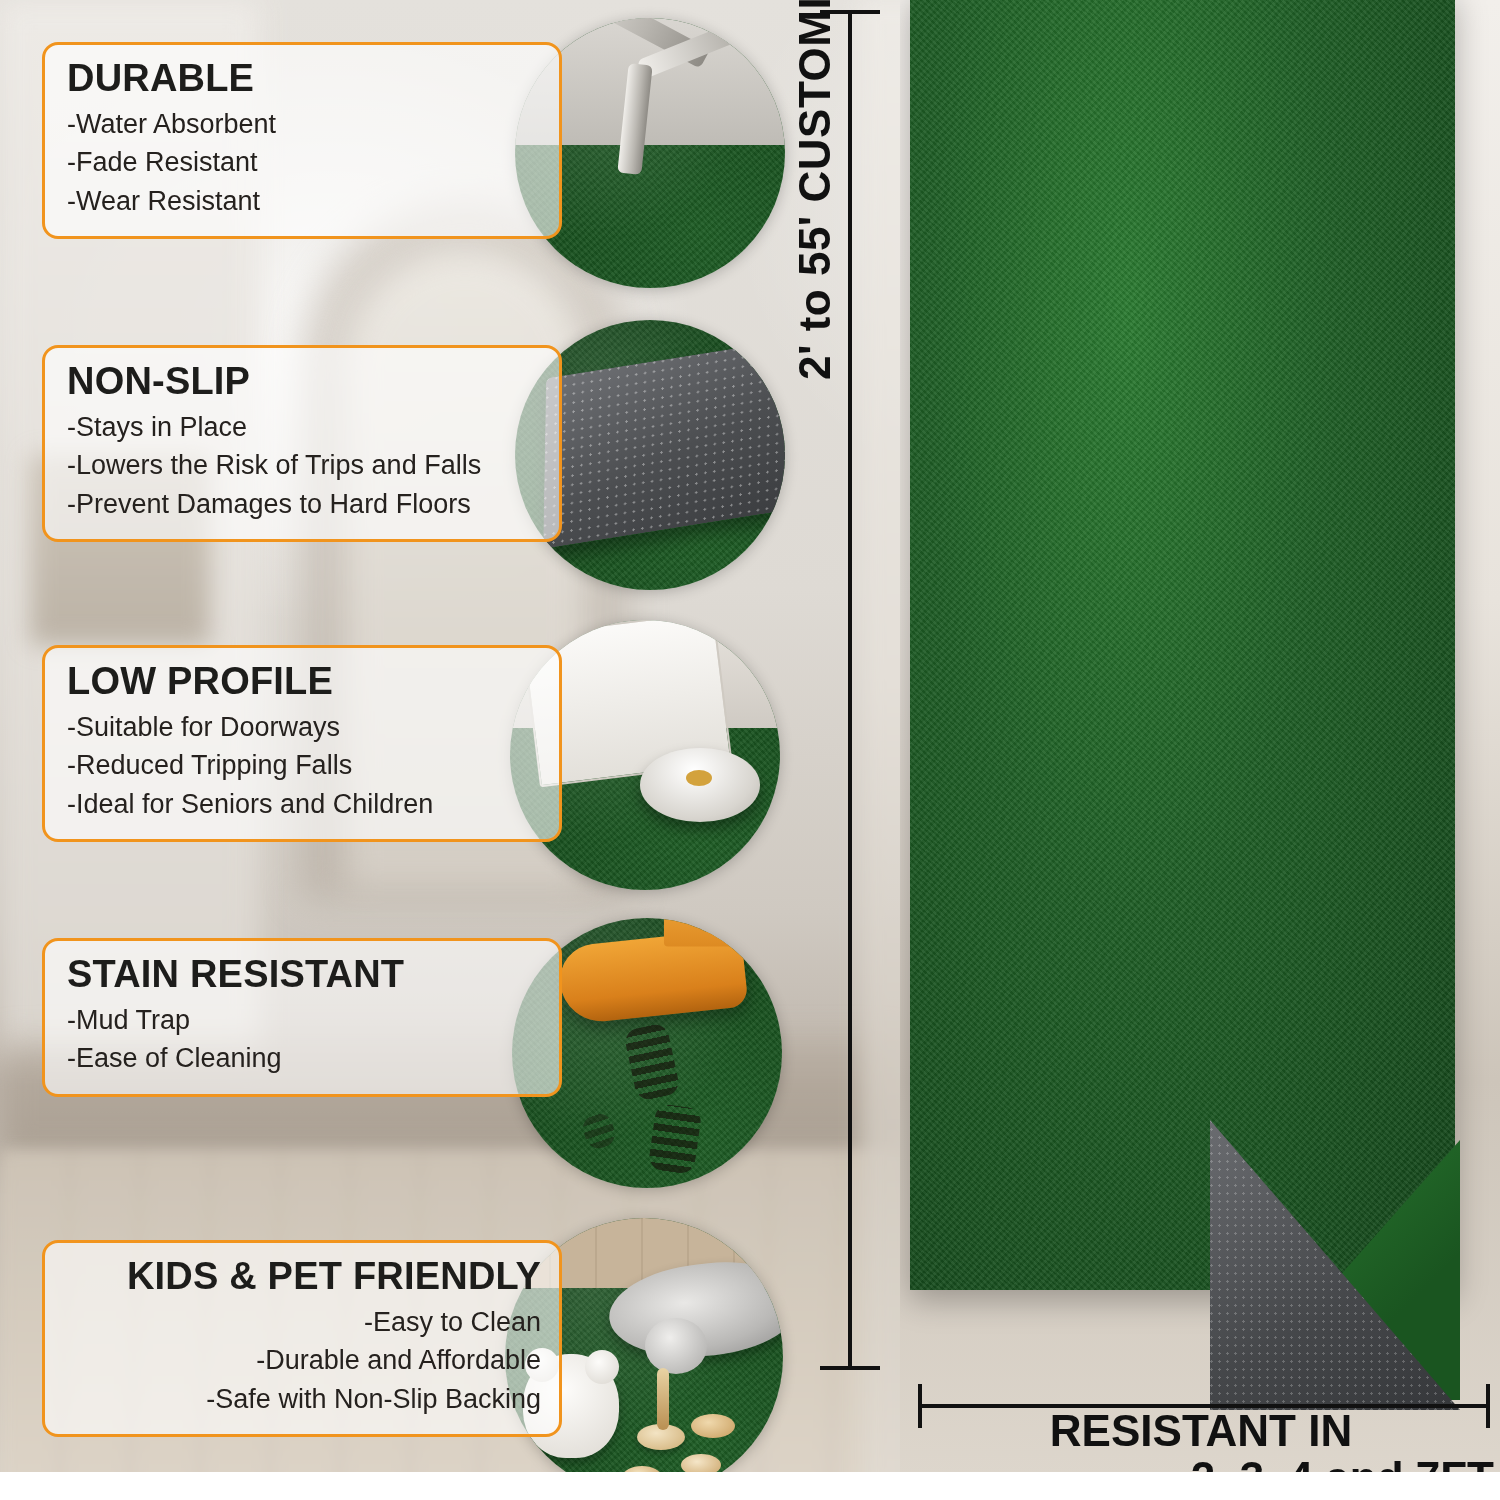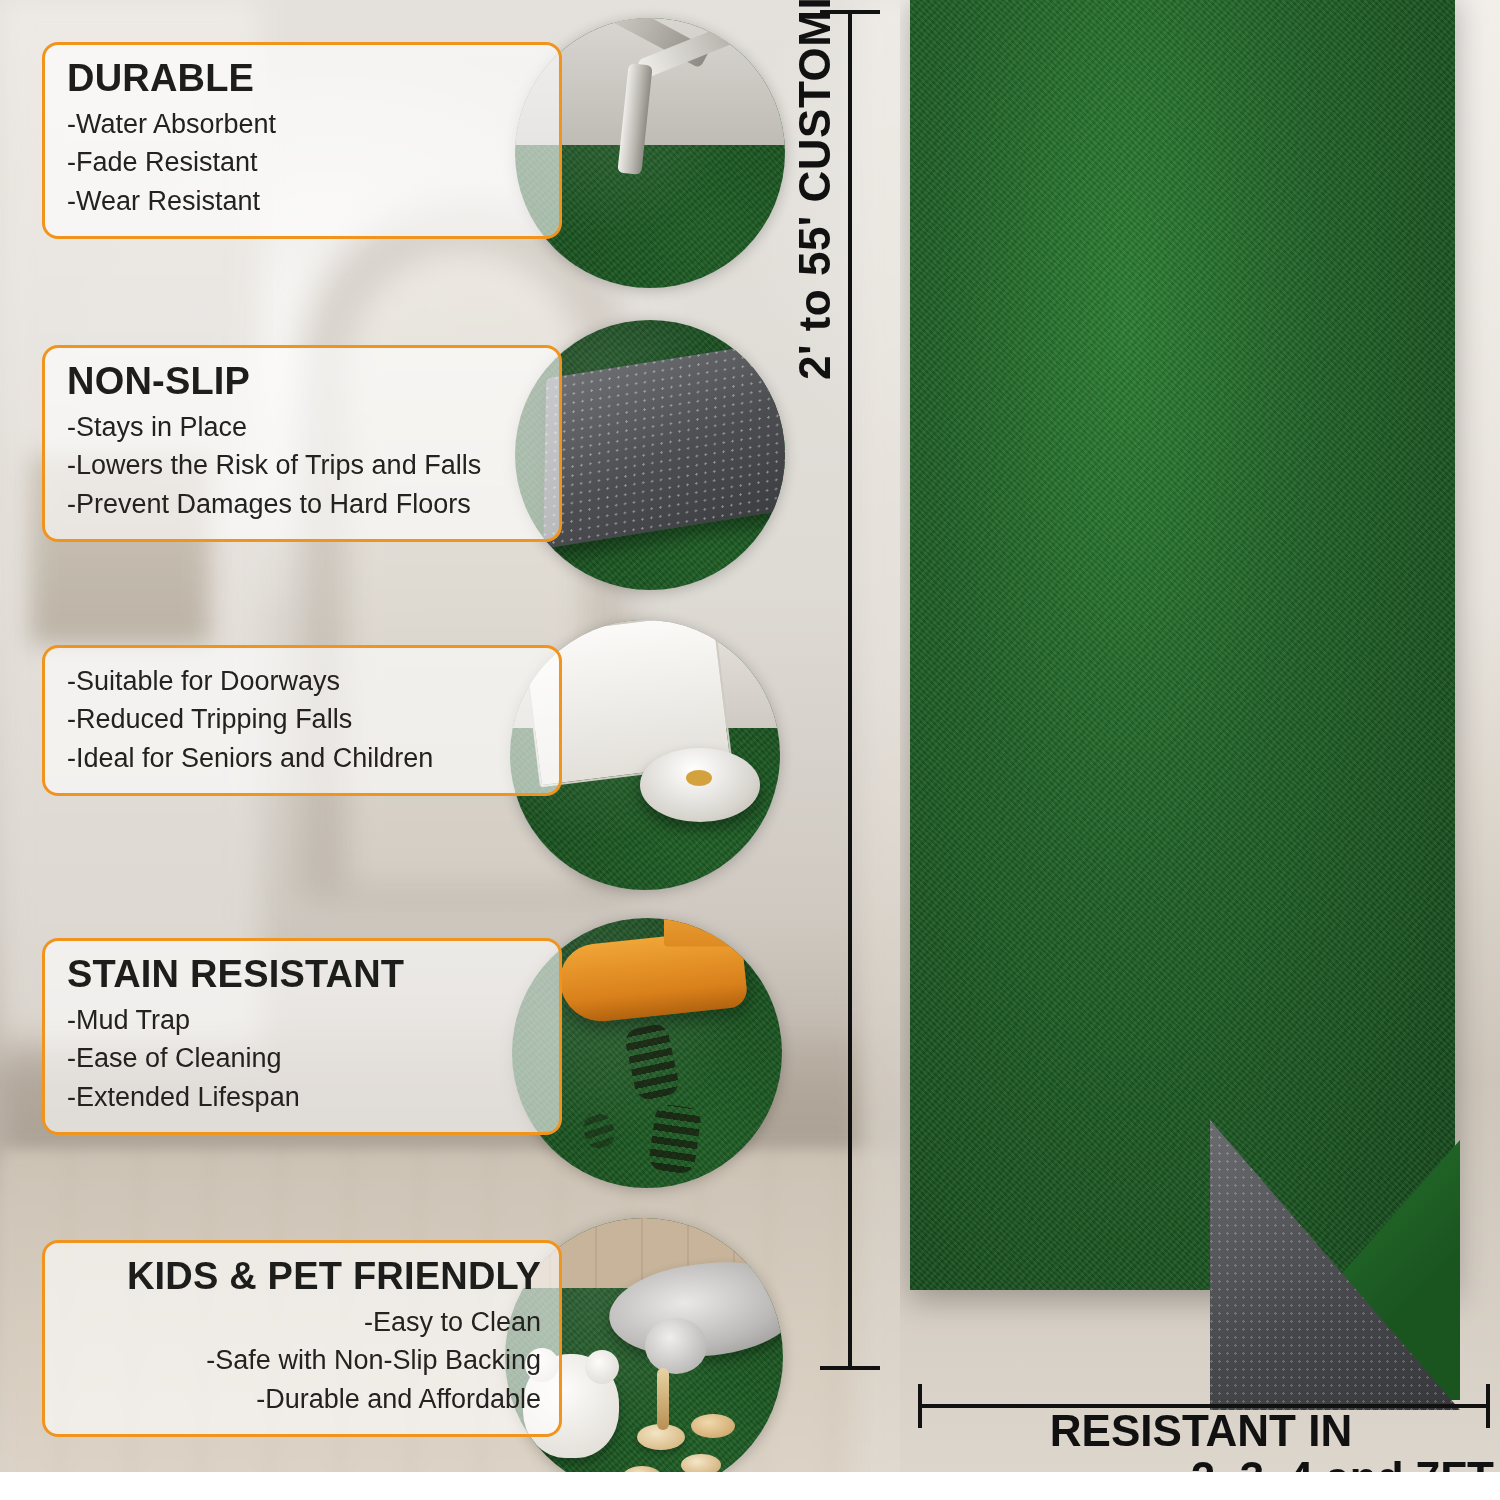--- a/index.html
+++ b/index.html
@@ -370,62 +370,62 @@
   <div class="connector" style="left:520px; top:752px; width:120px;"></div>
   <div class="photo" style="left:510px; top:620px; width:270px; height:270px;">
     <div class="grass-fill"></div>
     <div class="p3-wall"></div>
     <div class="p3-door" style="left:20px; top:2px; width:190px; height:150px;"></div>
     <div class="p3-robot" style="left:130px; top:128px;">
       <div class="p3-robot-btn"></div>
     </div>
   </div>
   <div class="feature" style="top:645px;">
+    <div class="ftitle">LOW PROFILE</div>
     <div class="fitem">-Suitable for Doorways</div>
     <div class="fitem">-Reduced Tripping Falls</div>
     <div class="fitem">-Ideal for Seniors and Children</div>
   </div>
 
   <div class="connector" style="left:520px; top:1048px; width:120px;"></div>
   <div class="photo" style="left:512px; top:918px; width:270px; height:270px;">
     <div class="grass-fill"></div>
     <div class="p4-boot" style="left:48px; top:20px;">
       <div class="p4-boot-shaft"></div>
     </div>
     <div class="print" style="left:118px; top:108px; width:44px; height:72px; transform:rotate(-12deg);"></div>
     <div class="print" style="left:140px; top:188px; width:46px; height:66px; transform:rotate(8deg);"></div>
     <div class="print" style="left:72px; top:196px; width:30px; height:34px; transform:rotate(-18deg); opacity:0.5;"></div>
   </div>
   <div class="feature" style="top:938px;">
     <div class="ftitle">STAIN RESISTANT</div>
     <div class="fitem">-Mud Trap</div>
     <div class="fitem">-Ease of Cleaning</div>
-    <div class="fitem">-Extended Lifespan</div>
   </div>
 
   <div class="connector" style="left:520px; top:1345px; width:120px;"></div>
   <div class="photo" style="left:505px; top:1218px; width:278px; height:278px;">
     <div class="grass-fill"></div>
     <div class="p5-floor"></div>
     <div class="p5-cat" style="left:104px; top:46px;"></div>
     <div class="p5-cat-head" style="left:140px; top:100px;"></div>
     <div class="p5-bear" style="left:18px; top:136px;"></div>
     <div class="p5-bear-ear" style="left:20px; top:130px;"></div>
     <div class="p5-bear-ear" style="left:80px; top:132px;"></div>
     <div class="ring-toy" style="left:132px; top:206px; width:48px; height:26px; background:radial-gradient(ellipse at 40% 35%, #f3e4c4, #cfae74); box-shadow:0 3px 6px rgba(0,0,0,0.3);"></div>
     <div class="ring-toy" style="left:186px; top:196px; width:44px; height:24px; background:radial-gradient(ellipse at 40% 35%, #f0d9ad, #c79c5c);"></div>
     <div class="ring-toy" style="left:176px; top:236px; width:40px; height:22px; background:radial-gradient(ellipse at 40% 35%, #f5e6c8, #caa368);"></div>
     <div class="ring-toy" style="left:118px; top:248px; width:38px; height:20px; background:radial-gradient(ellipse at 40% 35%, #f3e2bd, #c59a5d);"></div>
     <div class="ring-toy" style="left:152px; top:150px; width:12px; height:62px; background:linear-gradient(180deg,#e8d3a4,#b98f52); border-radius:6px;"></div>
   </div>
   <div class="feature" style="top:1240px;text-align:right;">
     <div class="ftitle">KIDS &amp; PET FRIENDLY</div>
     <div class="fitem">-Easy to Clean</div>
+    <div class="fitem">-Durable and Affordable</div>
     <div class="fitem">-Safe with Non-Slip Backing</div>
-    <div class="fitem">-Durable and Affordable</div>
   </div>
 
   <div class="product-photo">
     <div class="room-right"></div>
     <div class="rug"></div>
     <div class="rug-fold-green"></div>
     <div class="rug-fold-back"></div>
   </div>
 
   <div class="v-cap-top"></div>

